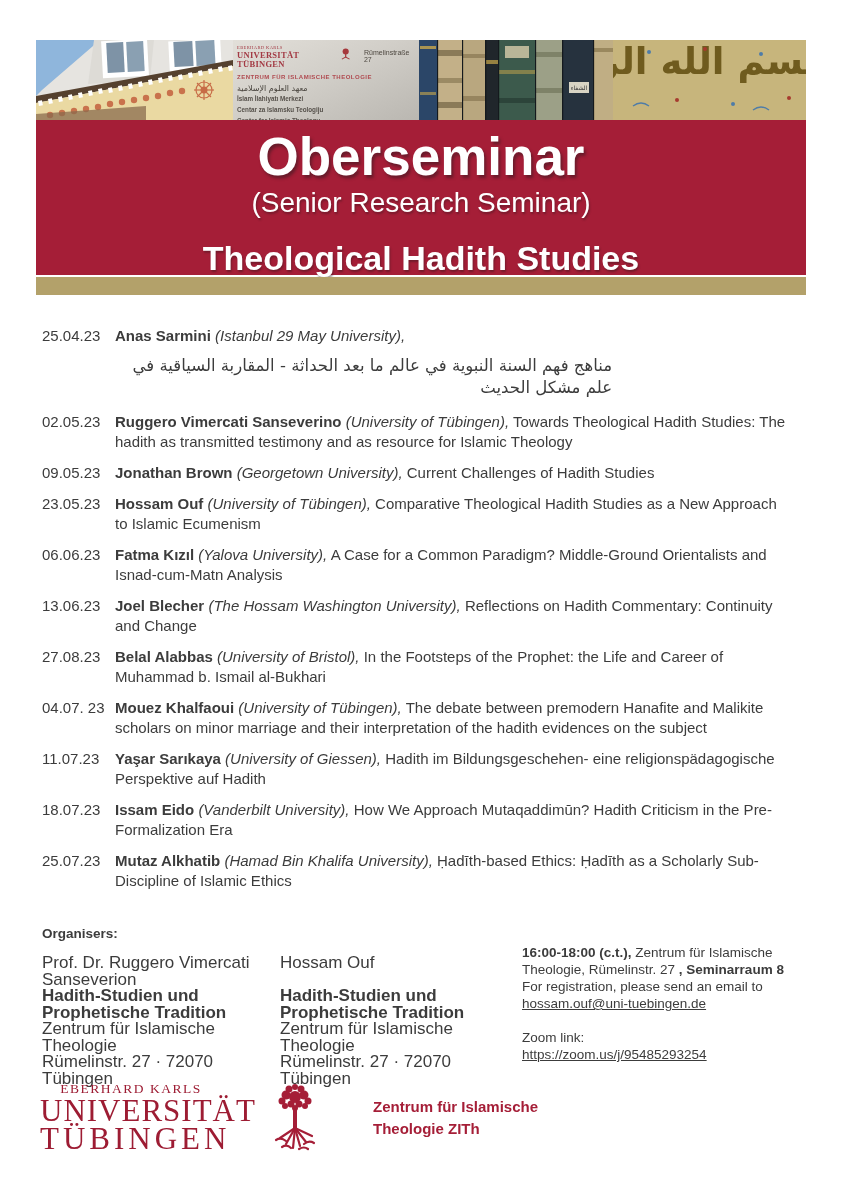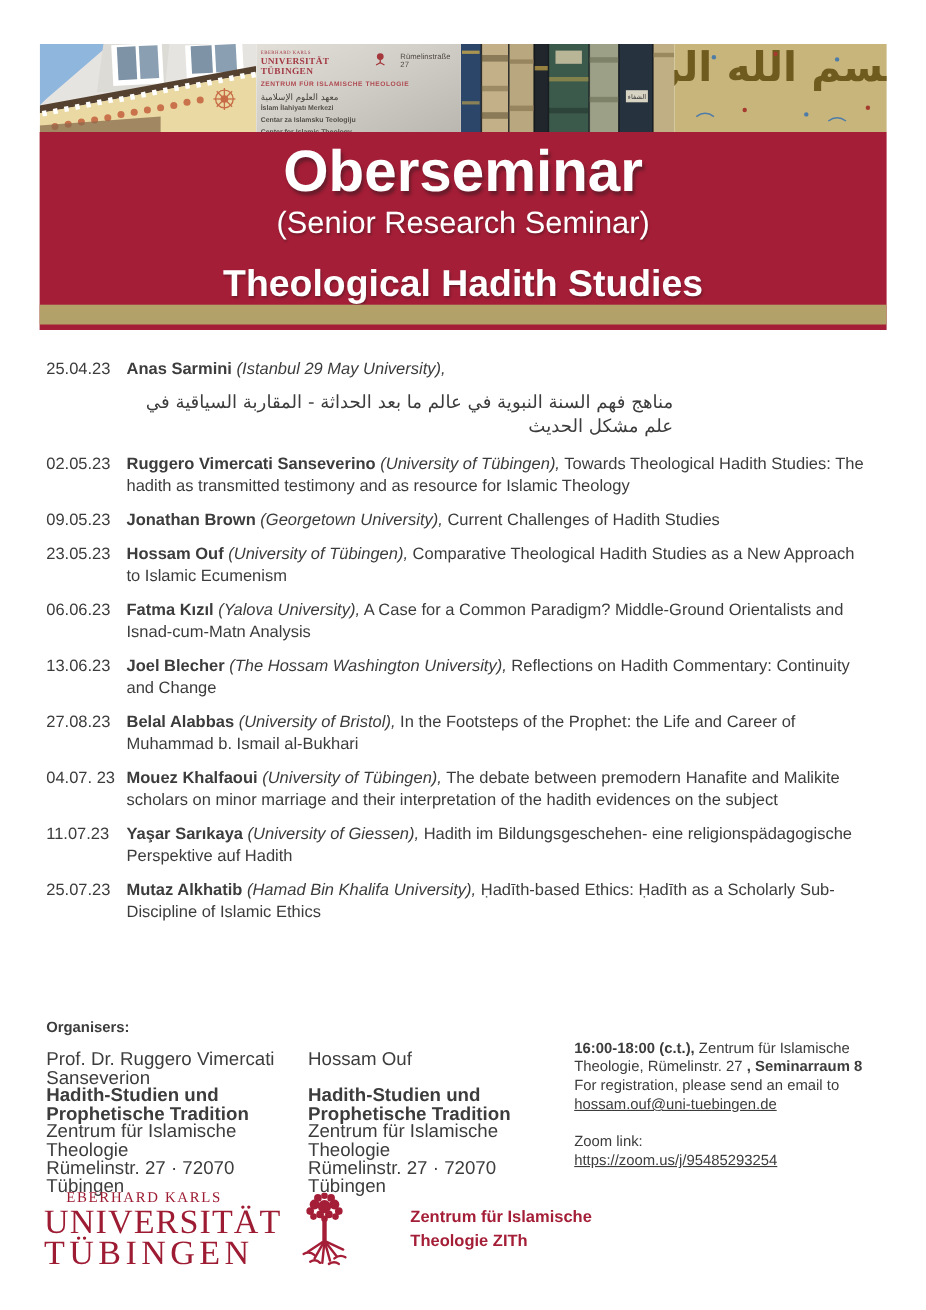--- a/index.html
+++ b/index.html
@@ -34,21 +34,21 @@
   
   .calli { width:193px; background:#c7b57c; }
   .calli .big-ar {
     position:absolute; left:-10px; top:2px; width:215px; font-size:37px; line-height:40px;
     color:#6f5b1e; font-weight:bold; white-space:nowrap; letter-spacing:-2px;
   }
   .calli svg { position:absolute; left:0; top:0; }
 
   
   .banner {
-    position:absolute; left:36px; top:120px; width:770px; height:180px;
+    position:absolute; left:36px; top:120px; width:770px; height:155px;
     background:#a51e37; text-align:center; color:#ffffff; padding-top:8px;
   }
   .banner-title {
     font-size:53px; font-weight:bold; line-height:58px; letter-spacing:0px;
     text-shadow:2px 3px 3px rgba(55,25,32,.55);
   }
   .banner-subtitle { font-size:28px; line-height:30px; margin-top:2px; text-shadow:1px 2px 2px rgba(55,25,32,.45); }
   .banner-series { font-size:34px; font-weight:bold; margin-top:21px; text-shadow:1px 2px 2px rgba(55,25,32,.45); }
   .gold-stripe { position:absolute; left:36px; top:277px; width:770px; height:18px; background:#b3a16a; }
 
@@ -324,20 +324,29 @@
     <div class="session">
       <span class="date">11.07.23</span>
       <div class="body">
         <b>Yaşar Sarıkaya</b>
         <i>(University of Giessen),</i>
         <span>Hadith im Bildungsgeschehen- eine religionspädagogische Perspektive auf Hadith</span>
         
       </div>
     </div>
 
+    <div class="session">
+      <span class="date">18.07.23</span>
+      <div class="body">
+        <b>Issam Eido</b>
+        <i>(Vanderbilt University),</i>
+        <span>How We Approach Mutaqaddimūn? Hadith Criticism in the Pre-Formalization Era</span>
+        
+      </div>
+    </div>
 
     <div class="session">
       <span class="date">25.07.23</span>
       <div class="body">
         <b>Mutaz Alkhatib</b>
         <i>(Hamad Bin Khalifa University),</i>
         <span>Ḥadīth-based Ethics: Ḥadīth as a Scholarly Sub-Discipline of Islamic Ethics</span>
         
       </div>
     </div>

